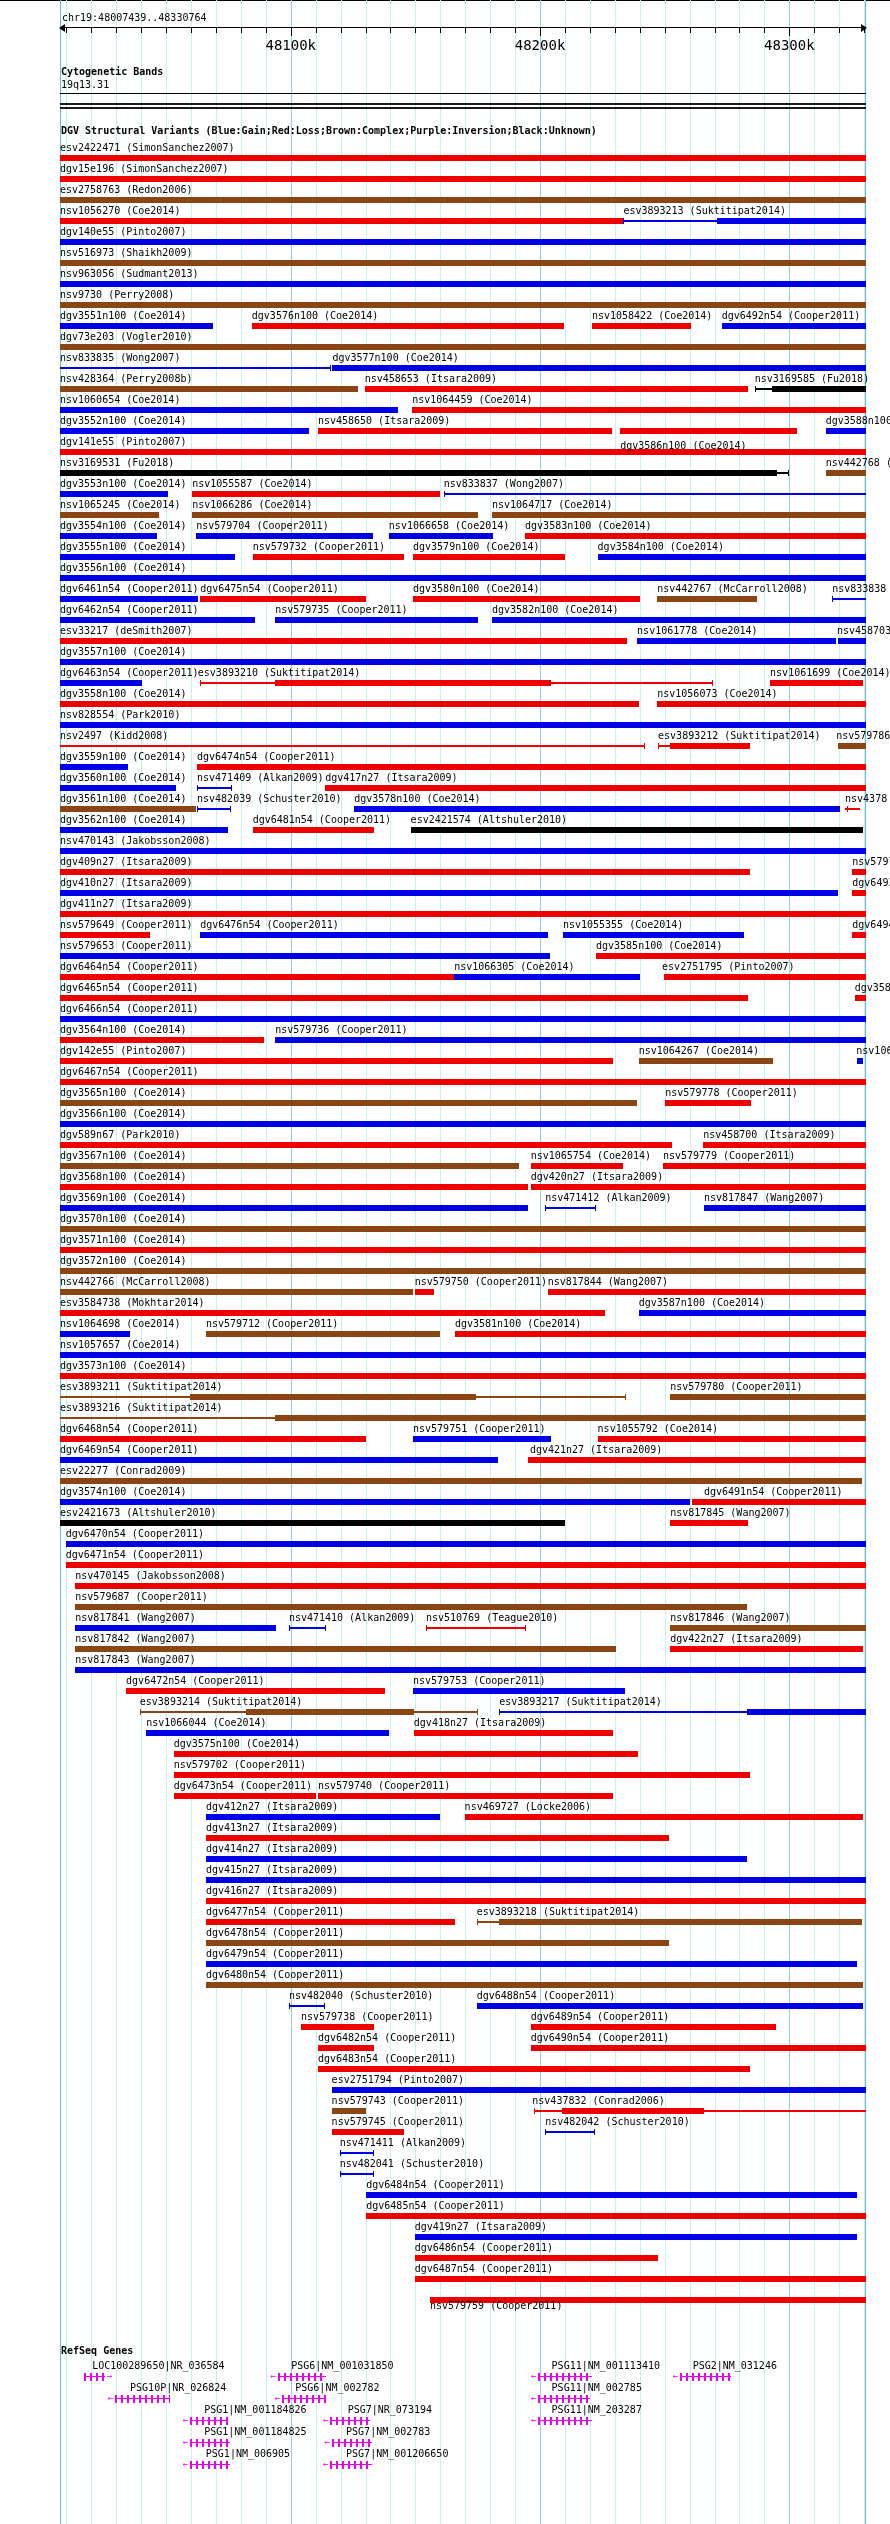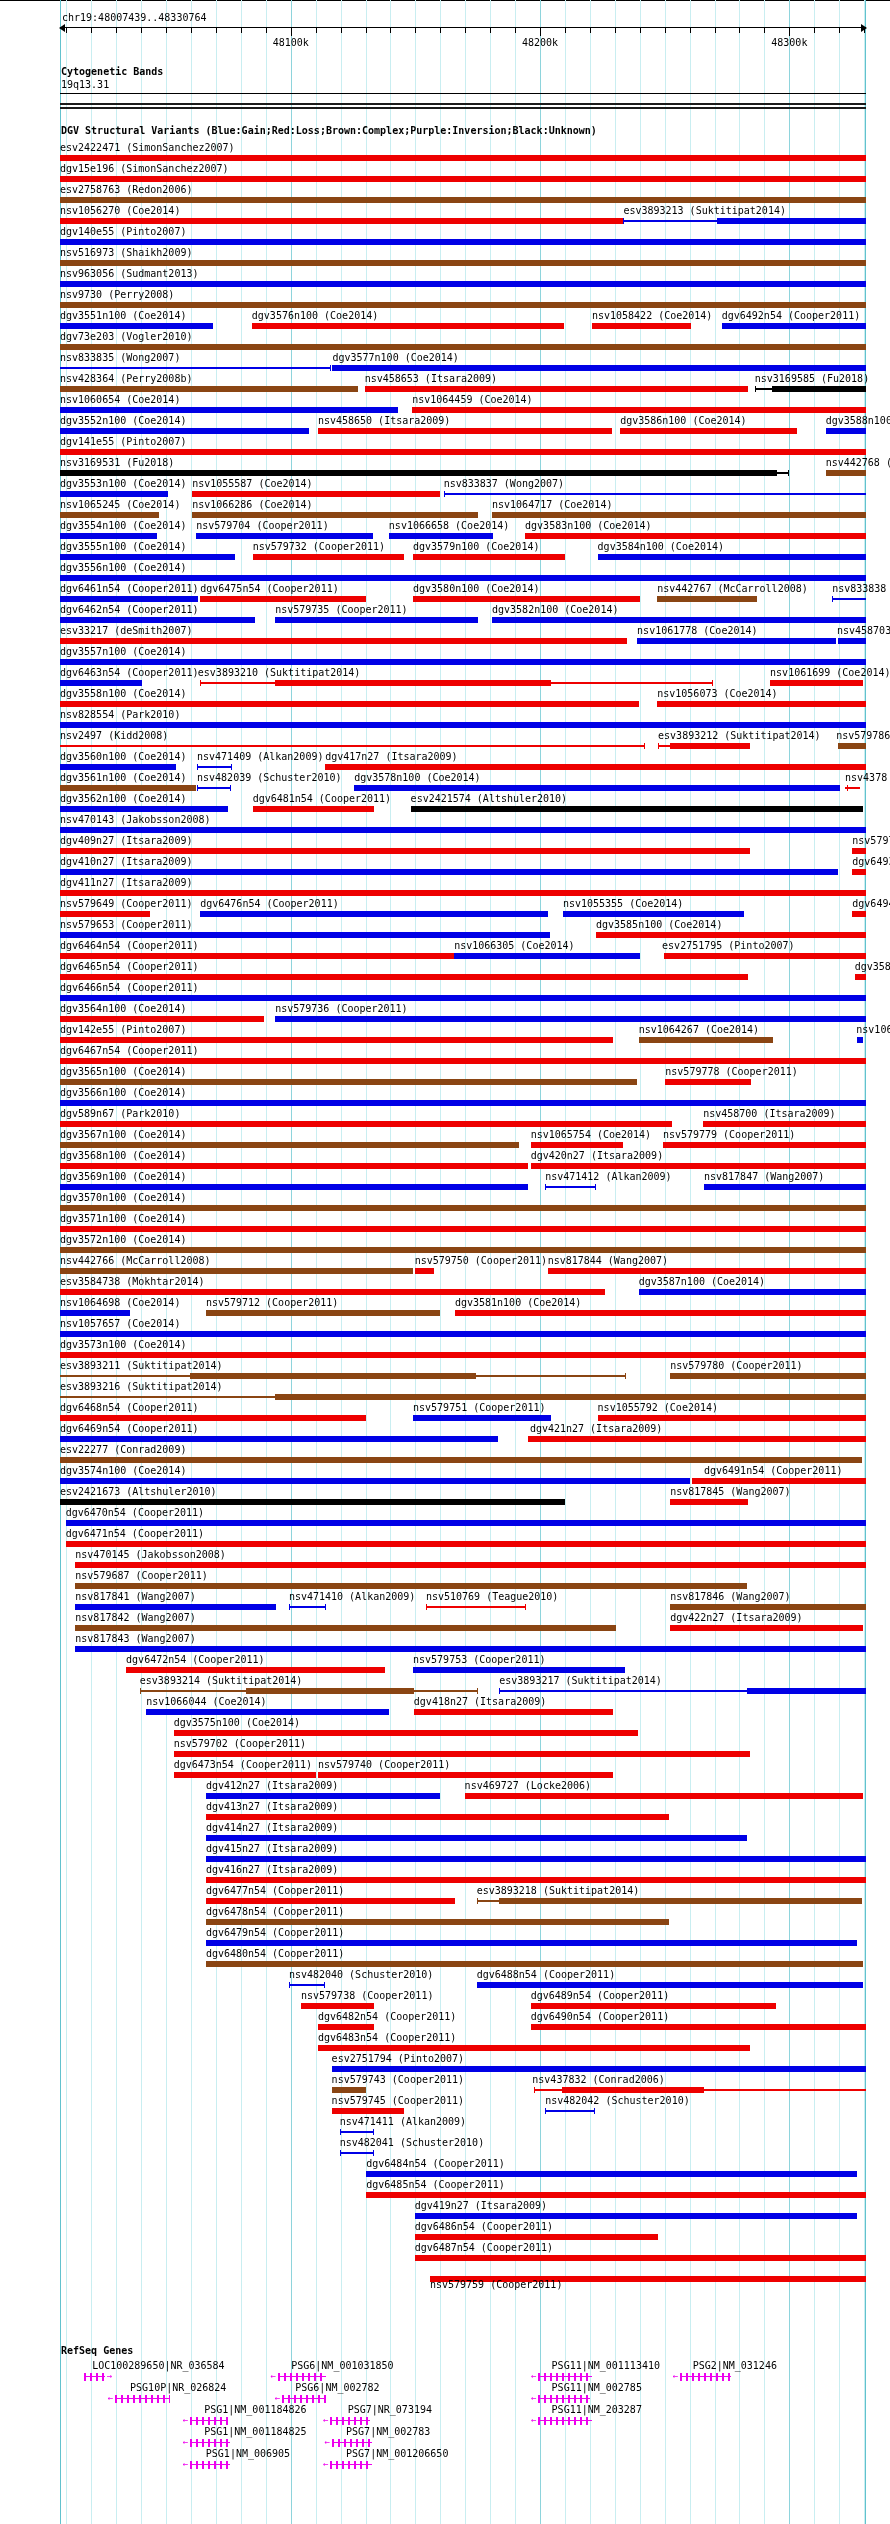--- a/index.html
+++ b/index.html
@@ -14,21 +14,21 @@
   .hdr{position:absolute;z-index:3;font-size:10px;line-height:12px;white-space:nowrap;}
   .hdr.bold{font-weight:bold;}
   .ruler-line{position:absolute;left:0;width:100%;top:27px;height:1px;background:#000;z-index:2;}
   .ruler-arrow{position:absolute;top:24px;width:0;height:0;border-top:4px solid transparent;
                border-bottom:4px solid transparent;z-index:2;}
   .ruler-arrow.left{left:-1px;border-right:6px solid #000;}
   .ruler-arrow.right{right:-1px;border-left:6px solid #000;}
   .tick{position:absolute;top:28px;width:1px;background:#000;z-index:2;}
   .tick.minor{height:5px;}
   .tick.major{height:8px;}
-  .tick-label{position:absolute;top:37px;font-size:10px;transform:translateX(-50%);z-index:2;}
+  .tick-label{position:absolute;top:37px;font-size:14px;transform:translateX(-50%);z-index:2;}
   .hairline{position:absolute;left:0;width:100%;height:1px;background:#000;z-index:2;}
   .thickline{position:absolute;left:0;width:100%;height:2px;background:#1a1a1a;z-index:2;}
   .rows{position:absolute;left:0;width:100%;z-index:2;}
   .vrow{position:relative;width:100%;height:21px;overflow:visible;}
   .vlbl{position:absolute;top:0;font-size:10px;line-height:12px;white-space:nowrap;z-index:2;}
   .segs{position:absolute;left:0;top:13px;width:100%;height:7px;}
   .seg-b{position:absolute;top:0;height:6px;}
   .seg-l{position:absolute;top:2px;height:2px;}
   .seg-t{position:absolute;top:0;height:6px;width:1px;}
   .genes{position:absolute;left:0;width:100%;z-index:2;}
@@ -252,21 +252,21 @@
         </div>
         <div class="vrow">
           <span class="vlbl" style="left: 0%;">dgv3552n100 (Coe2014)</span>
           <div class="segs">
             <div class="seg-b" style="left: 0%; width: 30.9%; background-color: rgb(0, 0, 230);"></div>
           </div>
           <span class="vlbl" style="left: 32%;">nsv458650 (Itsara2009)</span>
           <div class="segs">
             <div class="seg-b" style="left: 32%; width: 36.5%; background-color: rgb(238, 0, 0);"></div>
           </div>
-          <span class="vlbl" style="left: 69.5%;">dgv3586n100 (Coe2014)</span>
+          <span class="vlbl" style="left: 69.5%; margin-top: 25px;">dgv3586n100 (Coe2014)</span>
           <div class="segs">
             <div class="seg-b" style="left: 69.5%; width: 21.9%; background-color: rgb(238, 0, 0);"></div>
           </div>
           <span class="vlbl" style="left: 95%;">dgv3588n100</span>
           <div class="segs">
             <div class="seg-b" style="left: 95%; width: 5%; background-color: rgb(0, 0, 230);"></div>
           </div>
         </div>
         <div class="vrow">
           <span class="vlbl" style="left: 0%;">dgv141e55 (Pinto2007)</span>
@@ -456,20 +456,30 @@
           </div>
           <span class="vlbl" style="left: 74.2%;">esv3893212 (Suktitipat2014)</span>
           <div class="segs">
             <div class="seg-t" style="left: 74.2%; background-color: rgb(238, 0, 0);"></div>
             <div class="seg-l" style="left: 74.2%; width: 1.5%; background-color: rgb(238, 0, 0);"></div>
             <div class="seg-b" style="left: 75.7%; width: 9.9%; background-color: rgb(238, 0, 0);"></div>
           </div>
           <span class="vlbl" style="left: 96.3%;">nsv579786</span>
           <div class="segs">
             <div class="seg-b" style="left: 96.5%; width: 3.5%; background-color: rgb(138, 69, 19);"></div>
+          </div>
+        </div>
+        <div class="vrow">
+          <span class="vlbl" style="left: 0%;">dgv3559n100 (Coe2014)</span>
+          <div class="segs">
+            <div class="seg-b" style="left: 0%; width: 8.4%; background-color: rgb(0, 0, 230);"></div>
+          </div>
+          <span class="vlbl" style="left: 17%;">dgv6474n54 (Cooper2011)</span>
+          <div class="segs">
+            <div class="seg-b" style="left: 17%; width: 83%; background-color: rgb(238, 0, 0);"></div>
           </div>
         </div>
         <div class="vrow">
           <span class="vlbl" style="left: 0%;">dgv3560n100 (Coe2014)</span>
           <div class="segs">
             <div class="seg-b" style="left: 0%; width: 14.4%; background-color: rgb(0, 0, 230);"></div>
           </div>
           <span class="vlbl" style="left: 17%;">nsv471409 (Alkan2009)</span>
           <div class="segs">
             <div class="seg-t" style="left: 17%; background-color: rgb(0, 0, 230);"></div>

